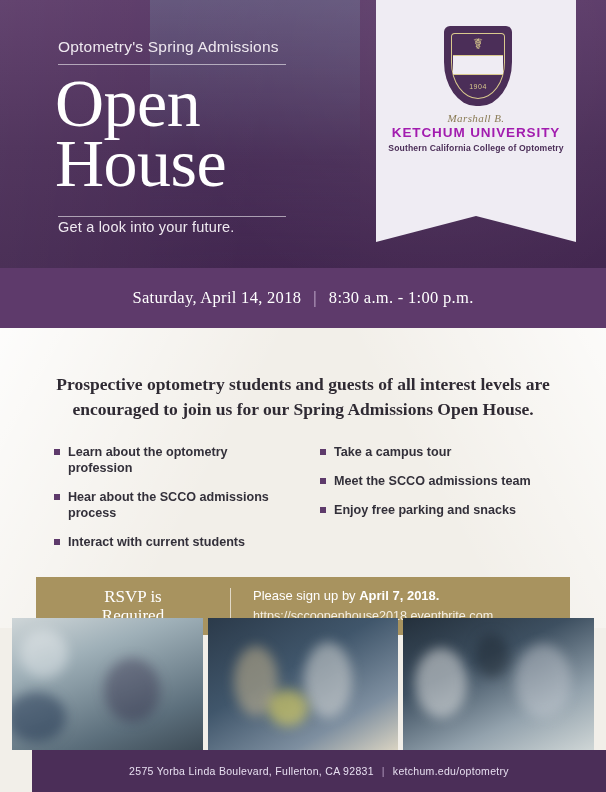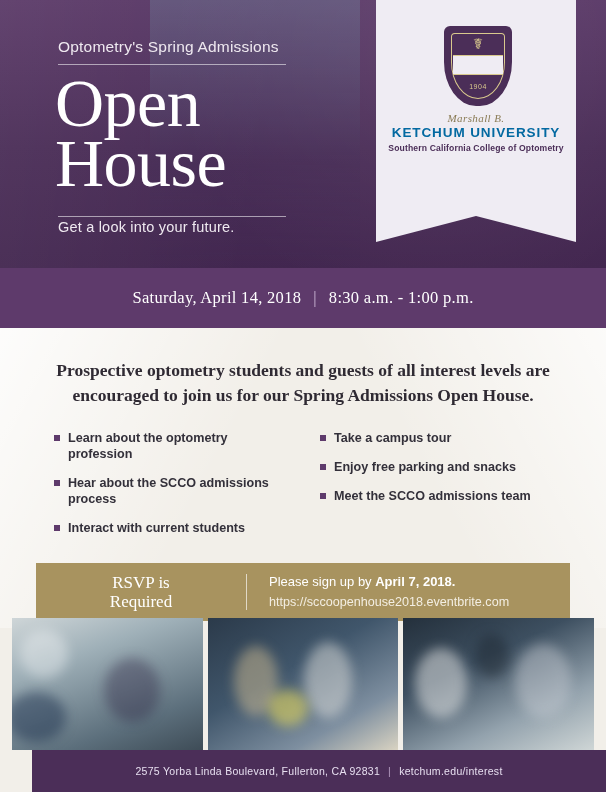--- a/index.html
+++ b/index.html
@@ -112,21 +112,21 @@
   }
   .logo-line1 {
     color: #8a7b55;
     font-size: 11px;
     font-family: "Liberation Serif", serif;
     font-style: italic;
     letter-spacing: 0.4px;
     margin-bottom: 1px;
   }
   .logo-line2 {
-    color: #0369a1;
+    color: #a21caf;
     font-size: 13.5px;
     font-weight: bold;
     letter-spacing: 0.9px;
     font-family: "Liberation Sans", sans-serif;
   }
   .logo-line3 {
     color: #4b2e58;
     font-size: 8.6px;
     font-weight: bold;
     letter-spacing: 0.15px;
@@ -196,21 +196,21 @@
     position: absolute;
     left: 0; top: 0; width: 606px; height: 300px;
     background:
       linear-gradient(118deg, rgba(255,255,255,0.85) 0%, rgba(255,255,255,0) 38%),
       linear-gradient(-118deg, rgba(255,255,255,0.75) 0%, rgba(255,255,255,0) 34%);
     pointer-events: none;
   }
   .lede {
     position: relative;
     margin: 0 36px;
-    padding-top: 30px;
+    padding-top: 44px;
     text-align: center;
     font-family: "Liberation Serif", serif;
     font-size: 17.5px;
     line-height: 25px;
     color: #2f2a33;
     font-weight: bold;
   }
   .bullets {
     position: relative;
     margin: 22px 0 0 0;
@@ -251,21 +251,21 @@
     display: flex;
     align-items: center;
     color: #ffffff;
   }
   .rsvp-left {
     width: 170px;
     text-align: center;
     font-family: "Liberation Serif", serif;
     font-size: 17px;
     line-height: 19px;
-    padding: 0 20px;
+    padding: 0 12px;
   }
   .rsvp-divider {
     width: 1px;
     height: 36px;
     background: rgba(255,255,255,0.65);
   }
   .rsvp-right {
     padding-left: 22px;
     font-size: 13px;
     line-height: 20px;
@@ -361,22 +361,22 @@
     <div class="lede">Prospective optometry students and guests of all interest levels are encouraged to join us for our Spring Admissions Open House.</div>
 
     <div class="bullets">
       <ul class="bullet-col">
         <li><span class="sq"></span><span>Learn about the optometry profession</span></li>
         <li><span class="sq"></span><span>Hear about the SCCO admissions process</span></li>
         <li><span class="sq"></span><span>Interact with current students</span></li>
       </ul>
       <ul class="bullet-col">
         <li><span class="sq"></span><span>Take a campus tour</span></li>
+        <li><span class="sq"></span><span>Meet the SCCO admissions team</span></li>
         <li><span class="sq"></span><span>Enjoy free parking and snacks</span></li>
-        <li><span class="sq"></span><span>Meet the SCCO admissions team</span></li>
       </ul>
     </div>
 
     <div class="rsvp">
       <div class="rsvp-left">
         <div>RSVP is</div>
         <div>Required</div>
       </div>
       <div class="rsvp-divider"></div>
       <div class="rsvp-right">
@@ -402,16 +402,16 @@
     <div class="photo p3">
       <div class="blob" style="left:12px;top:30px;width:52px;height:70px;background:rgba(240,240,238,0.5)"></div>
       <div class="blob" style="left:112px;top:26px;width:56px;height:74px;background:rgba(200,205,210,0.45)"></div>
       <div class="blob" style="left:72px;top:16px;width:34px;height:44px;background:rgba(30,40,50,0.5)"></div>
     </div>
   </div>
 
   <div class="footer">
     <span>2575 Yorba Linda Boulevard, Fullerton, CA 92831</span>
     <span class="sep">|</span>
-    <span>ketchum.edu/interest</span>
+    <span>ketchum.edu/optometry</span>
   </div>
 
 </div>
 
 </body></html>

